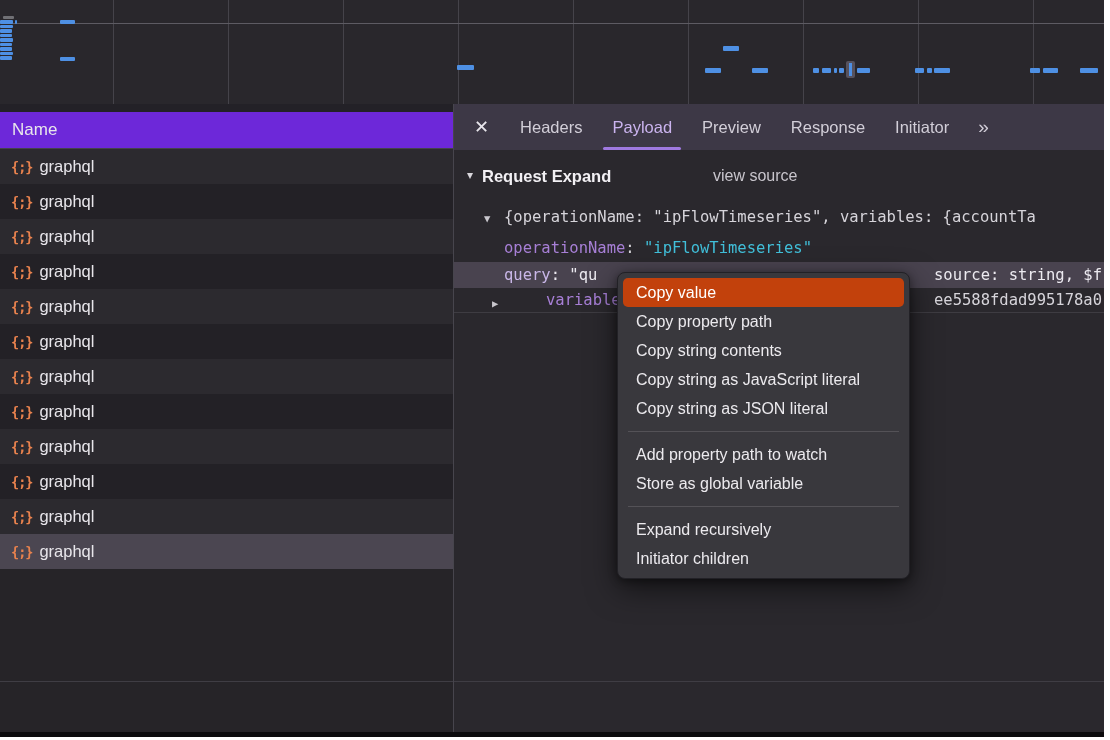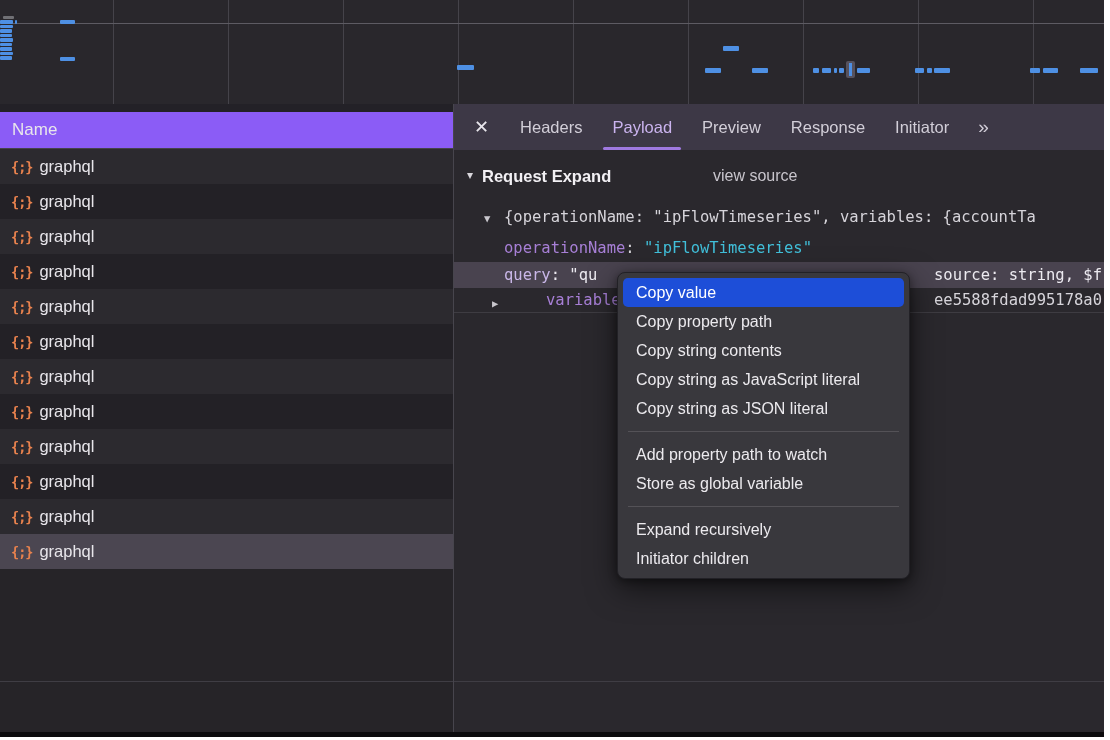--- a/index.html
+++ b/index.html
@@ -10,21 +10,21 @@
   
   #overview{position:absolute;left:0;top:0;width:1104px;height:104px;background:#29272c;border-bottom:1px solid #54525a;}
   .gridv{position:absolute;top:0;width:1px;height:104px;background:#45434a;}
   .gridh{position:absolute;left:0;top:23px;width:1104px;height:1px;background:#5d5b63;}
   .bar{position:absolute;border-radius:1px;}
   #ov-marker{position:absolute;background:#56525e;border-radius:2px;}
   #ov-marker .tick{position:absolute;background:#4e90e4;}
 
   
   #left-strip{position:absolute;left:0;top:104px;width:453px;height:8px;background:#232127;}
-  #name-header{position:absolute;left:0;top:112px;width:453px;height:37px;background:#8b5cf6;
+  #name-header{position:absolute;left:0;top:112px;width:453px;height:37px;background:#6d28d9;
                border-bottom:1px solid #45434b;color:#e8e6eb;font-size:17px;line-height:36px;padding-left:12px;box-sizing:border-box;}
   #rows{position:absolute;left:0;top:149px;width:453px;}
   .req-row{position:relative;width:453px;height:35px;display:flex;align-items:center;}
   .req-row.odd{background:#2c2a2f;}
   .req-row.even{background:#232126;}
   .req-row.selected{background:#4b4651;}
   .json-ico{font-family:"DejaVu Sans Mono",monospace;font-weight:bold;font-size:13.5px;color:#e8824e;
             margin-left:11px;letter-spacing:-1px;}
   .req-label{color:#e8e6eb;font-size:16.5px;margin-left:7px;}
   #left-pane-bg{position:absolute;left:0;top:149px;width:453px;height:583px;background:#262428;}
@@ -70,21 +70,21 @@
   #line-vars .txt{position:absolute;left:56px;margin-left:36px;}
   #line-vars .rfrag{position:absolute;right:2px;color:#d6d4da;}
   #payload-sec-border{position:absolute;left:0;top:162px;width:650px;height:1px;background:#3e3c42;}
 
   
   #ctxmenu{position:absolute;left:617px;top:272px;width:293px;background:#39383d;border:1px solid #222126;
            border-radius:8px;box-shadow:0 10px 30px rgba(0,0,0,.55), 0 2px 8px rgba(0,0,0,.4);
            padding:5px 0;box-sizing:border-box;z-index:20;}
   .menu-item{height:29px;line-height:29px;margin:0 5px;padding:0 13px;border-radius:5px;
              color:#eceaee;font-size:16px;white-space:nowrap;cursor:pointer;}
-  .menu-item.hl{background:#1d4ed8;color:#ffffff;}
+  .menu-item.hl{background:#c2410c;color:#ffffff;}
   .menu-sep{height:1px;background:#545257;margin:8px 10px;}
 
   
   #edge-right{position:absolute;left:1104px;top:0;width:6px;height:740px;background:#ffffff;}
   #edge-bottom{position:absolute;left:0;top:737px;width:1110px;height:3px;background:#ffffff;}
 </style>
 </head>
 <body>
 
 <div id="stage">

